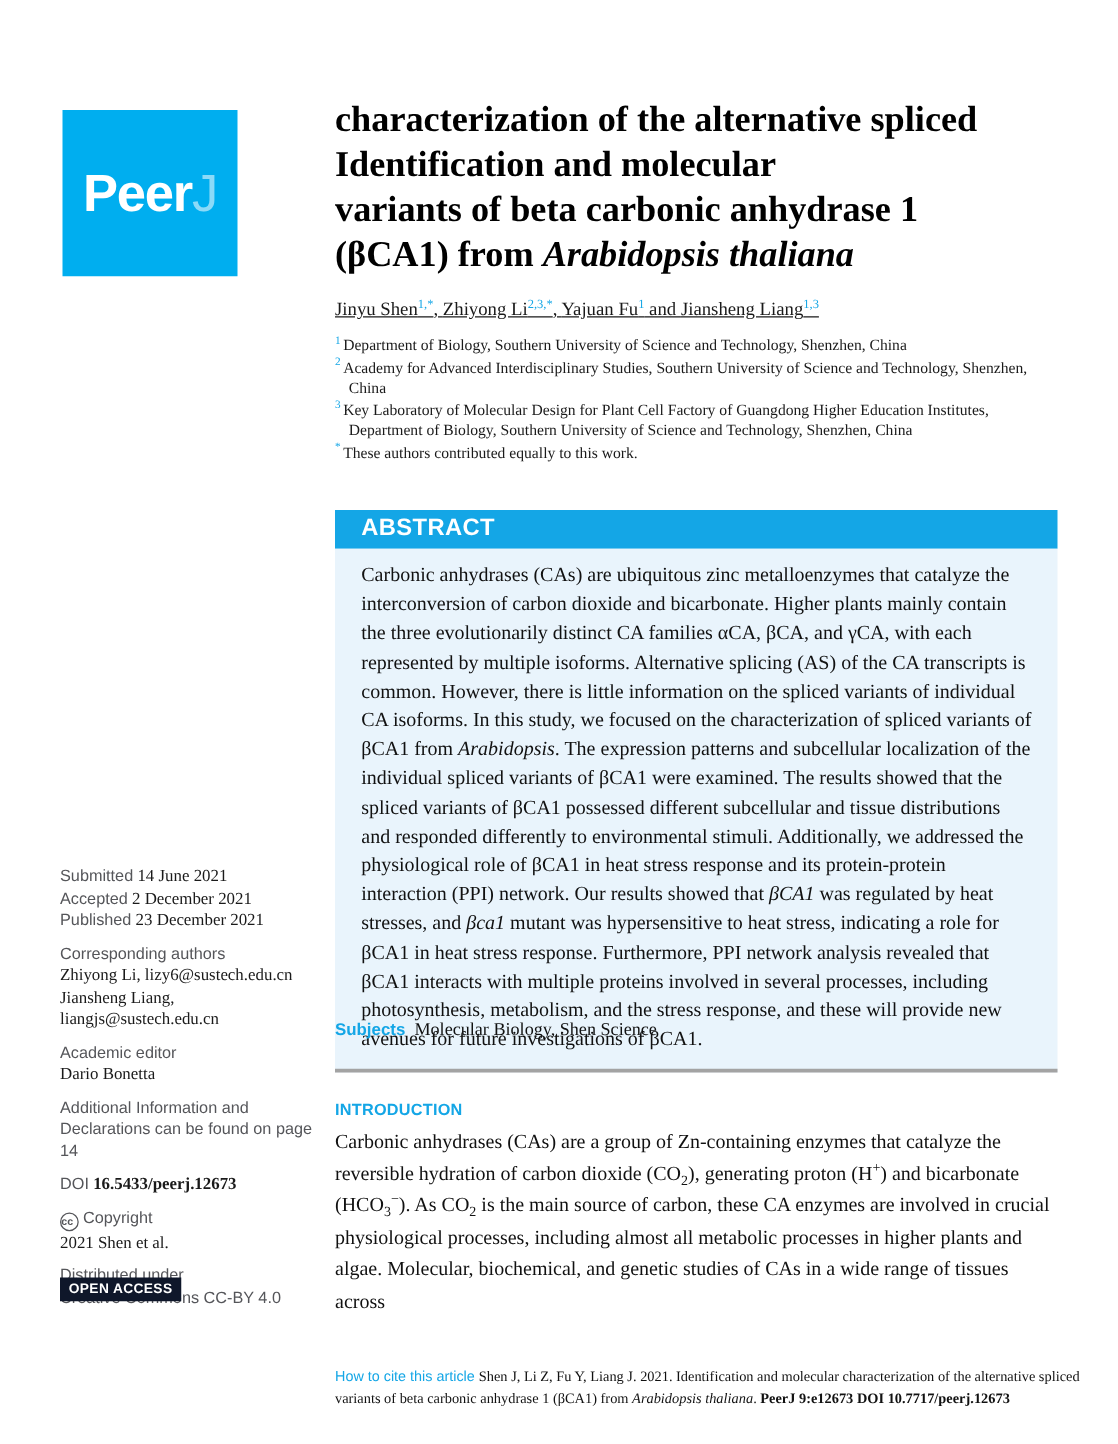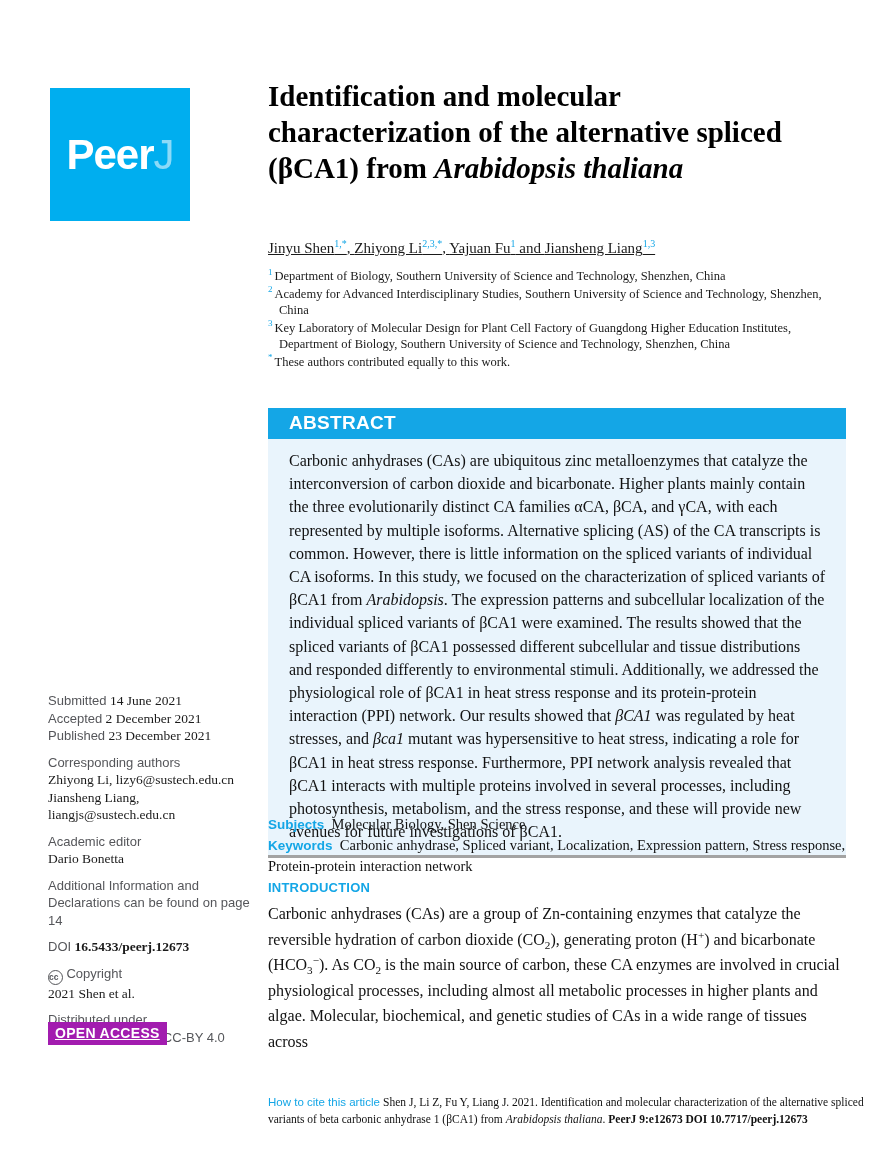--- a/index.html
+++ b/index.html
@@ -74,23 +74,23 @@
   }
   .sb-block{margin-top:9px;}
   .sb-bold{font-weight:bold;}
   .cc-icon{
     display:inline-block;width:13px;height:13px;border:1.4px solid #55565a;
     border-radius:50%;font-family:"Liberation Sans",sans-serif;font-size:8.5px;
     line-height:13px;text-align:left;color:#55565a;vertical-align:-2px;
     font-weight:bold;letter-spacing:0;
   }
   .open-access{
-    position:absolute;left:48px;top:1022px;background:#a21caf;color:#fff;
-    font-family:"Liberation Sans",sans-serif;font-weight:bold;font-size:14px;
-    padding:3px 7px 4px 7px;letter-spacing:.3px;display:inline-block;text-decoration:underline;
+    position:absolute;left:48px;top:1022px;background:#0f172a;color:#fff;
+    font-family:"Liberation Sans",sans-serif;font-weight:bold;font-size:11px;
+    padding:3px 7px 4px 7px;letter-spacing:.3px;display:inline-block;
   }
 
   
   .cite{
     position:absolute;left:268px;top:1094px;width:612px;
     font-size:11.5px;line-height:17px;color:#111;
   }
   .cite-label{
     font-family:"Liberation Sans",sans-serif;font-weight:normal;color:#14a6e6;
   }
@@ -99,22 +99,23 @@
 </head>
 <body>
 
 <div class="page">
 
   <div class="logo">
     <span class="logo-text"><span>Peer</span><span class="logo-j">J</span></span>
   </div>
 
   <h1 class="title">
+    <span class="title-line"><span>characterization of the alternative spliced</span></span>
     <span class="title-line"><span>Identification and molecular</span></span>
-    <span class="title-line"><span>characterization of the alternative spliced</span></span>
+    <span class="title-line"><span>variants of beta carbonic anhydrase 1</span></span>
     <span class="title-line"><span>(βCA1) from </span><span style="font-style: italic;">Arabidopsis thaliana</span></span>
   </h1>
 
   <div class="authors">
     <span>Jinyu Shen</span><sup>1,*</sup><span>, </span><span>Zhiyong Li</span><sup>2,3,*</sup><span>, </span><span>Yajuan Fu</span><sup>1</sup><span> and </span><span>Jiansheng Liang</span><sup>1,3</sup>
   </div>
 
   <div class="affiliations">
     <div class="aff"><sup>1</sup><span>Department of Biology, Southern University of Science and Technology, Shenzhen, China</span></div>
     <div class="aff"><sup>2</sup><span>Academy for Advanced Interdisciplinary Studies, Southern University of Science and Technology, Shenzhen, China</span></div>
@@ -126,21 +127,20 @@
     <div class="abstract-bar">
       <span>ABSTRACT</span>
     </div>
     <div class="abstract-body">
       <p><span>Carbonic anhydrases (CAs) are ubiquitous zinc metalloenzymes that catalyze the interconversion of carbon dioxide and bicarbonate. Higher plants mainly contain the three evolutionarily distinct CA families αCA, βCA, and γCA, with each represented by multiple isoforms. Alternative splicing (AS) of the CA transcripts is common. However, there is little information on the spliced variants of individual CA isoforms. In this study, we focused on the characterization of spliced variants of βCA1 from </span><span style="font-style: italic;">Arabidopsis</span><span>. The expression patterns and subcellular localization of the individual spliced variants of βCA1 were examined. The results showed that the spliced variants of βCA1 possessed different subcellular and tissue distributions and responded differently to environmental stimuli. Additionally, we addressed the physiological role of βCA1 in heat stress response and its protein-protein interaction (PPI) network. Our results showed that </span><span style="font-style: italic;">βCA1</span><span> was regulated by heat stresses, and </span><span style="font-style: italic;">βca1</span><span> mutant was hypersensitive to heat stress, indicating a role for βCA1 in heat stress response. Furthermore, PPI network analysis revealed that βCA1 interacts with multiple proteins involved in several processes, including photosynthesis, metabolism, and the stress response, and these will provide new avenues for future investigations of βCA1.</span></p>
     </div>
   </section>
 
   <div class="meta">
     <p><span class="meta-label">Subjects</span>&nbsp; <span>Molecular Biology, Shen Science</span></p>
-    <p><span class="meta-label">Keywords</span>&nbsp; <span>Carbonic anhydrase, Spliced variant, Localization, Expression pattern, Stress response, Protein-protein interaction network</span></p>
   </div>
 
   <section class="intro">
     <h2 class="section-heading">INTRODUCTION</h2>
     <p class="body-text"><span>Carbonic anhydrases (CAs) are a group of Zn-containing enzymes that catalyze the reversible hydration of carbon dioxide (CO</span><sub style="font-size: 70%;">2</sub><span>), generating proton (H</span><sup style="font-size: 70%;">+</sup><span>) and bicarbonate (HCO</span><sub style="font-size: 70%;">3</sub><sup style="font-size: 70%;">−</sup><span>). As CO</span><sub style="font-size: 70%;">2</sub><span> is the main source of carbon, these CA enzymes are involved in crucial physiological processes, including almost all metabolic processes in higher plants and algae. Molecular, biochemical, and genetic studies of CAs in a wide range of tissues across</span></p>
   </section>
 
   <aside class="sidebar">
     <div><span class="sb-label">Submitted</span> <span>14 June 2021</span></div>
     <div><span class="sb-label">Accepted</span> <span>2 December 2021</span></div>

